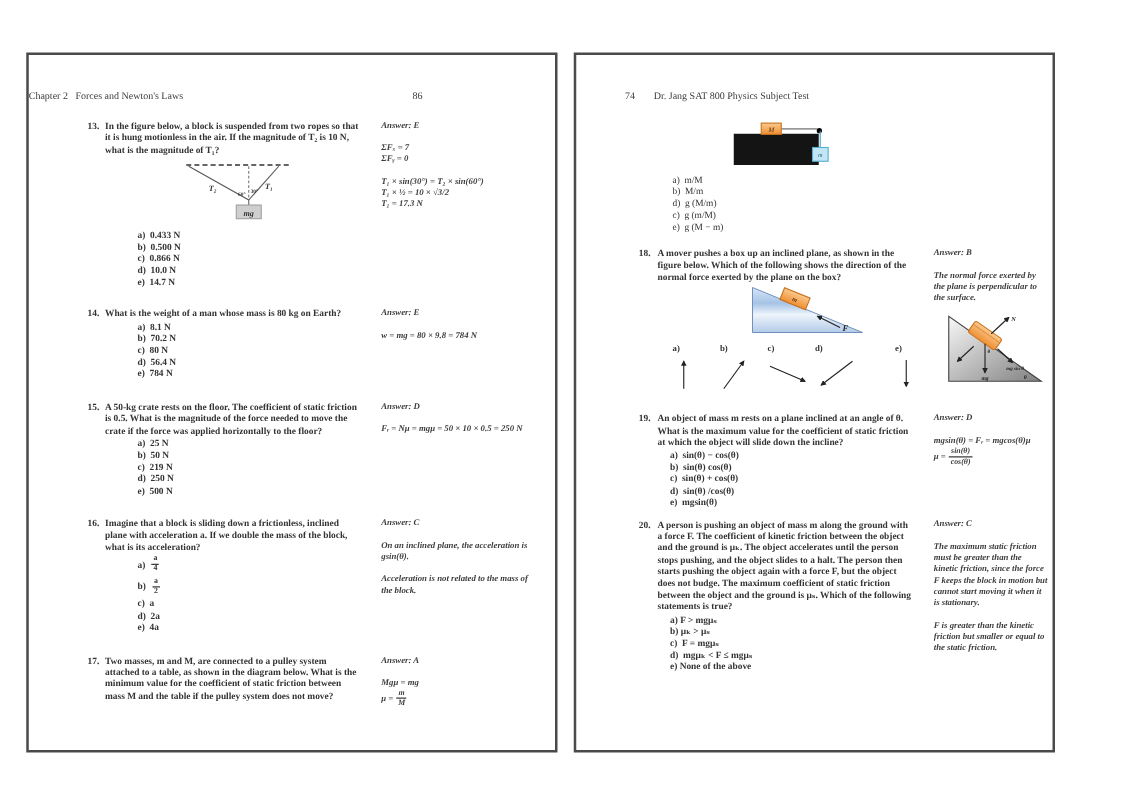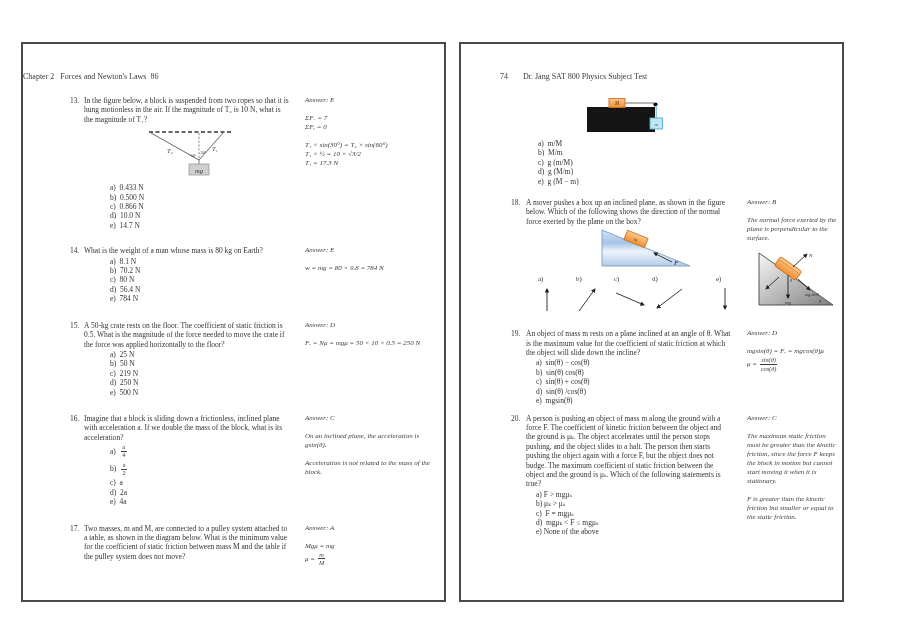--- a/index.html
+++ b/index.html
@@ -9,24 +9,24 @@
     -webkit-font-smoothing:antialiased;
   }
   .page{
     position:absolute;top:42px;height:560px;background:#fff;
     border:2px solid #4a4a4a;box-sizing:border-box;overflow:hidden;
   }
   .page-left{left:21px;width:425px;}
   .page-right{left:459px;width:385px;}
 
   .hdr{font-size:8px;color:#3a3a3a;white-space:pre-wrap;}
-  .hdr-l{margin-top:28px;display:flex;justify-content:flex-start;padding-right:106px;gap:4px;}
+  .hdr-l{margin-top:28px;display:flex;justify-content:space-between;padding-right:106px;gap:4px;}
   .hdr-r{margin-top:28px;display:flex;padding-left:39px;gap:15px;}
 
-  .qrow{display:grid;}
+  .qrow{display:grid;font-weight:bold;}
   .page-left .qrow{grid-template-columns:14px 221px 1fr;padding-left:47px;padding-right:10px;}
   .page-right .qrow{grid-template-columns:15px 221px 1fr;padding-left:50px;padding-right:0;}
 
   .qnum{font-size:7.5px;line-height:9.4px;color:#333;}
   .qtext{font-size:7.5px;line-height:9.4px;color:#333;padding-right:16px;white-space:pre-wrap;}
   .choices{font-size:7.5px;line-height:9.4px;color:#333;margin-top:1px;}
   .page-left .choices{margin-left:26px;}
   .page-right .choices{margin-left:10px;}
   .choice{white-space:pre-wrap;}
 
@@ -203,22 +203,22 @@
         <circle cx="70.5" cy="10.5" r="2.1" fill="#000"></circle>
         <line x1="71.2" y1="11" x2="71.2" y2="25" stroke="#58aed0" stroke-width="1"></line>
         <rect x="65" y="24" width="12.5" height="11" fill="#c3e6f4" stroke="#58aed0" stroke-width="0.9"></rect>
         <text x="71.2" y="31.8" font-size="5" font-style="italic" text-anchor="middle" fill="#23607c">m</text>
       </svg>
     </div>
 
     <div class="choices" style="margin:5px 0 0 77px;">
       <div class="choice">a)  m/M</div>
       <div class="choice">b)  M/m</div>
+      <div class="choice">d)  g (M/m)</div>
       <div class="choice">c)  g (m/M)</div>
-      <div class="choice">d)  g (M/m)</div>
       <div class="choice">e)  g (M − m)</div>
     </div>
 
     <div class="qrow" style="margin-top:12px;">
       <div class="qnum">18.</div>
       <div>
         <div class="qtext">A mover pushes a box up an inclined plane, as shown in the figure below. Which of the following shows the direction of the normal force exerted by the plane on the box?</div>
         <div class="figwrap" style="margin:3px 0 0 74px;">
           <svg width="95" height="40" viewBox="0 0 95 40">
             <defs>

